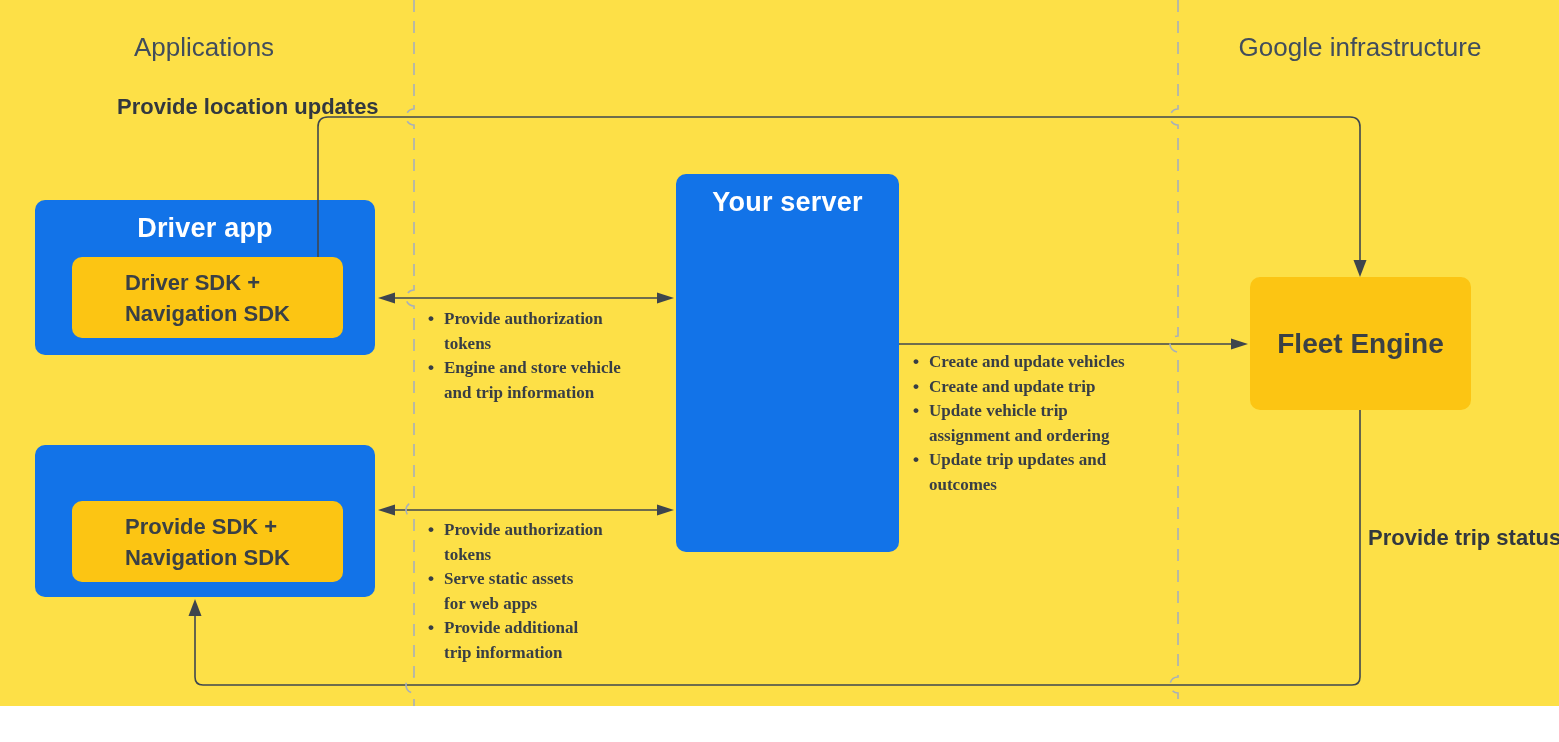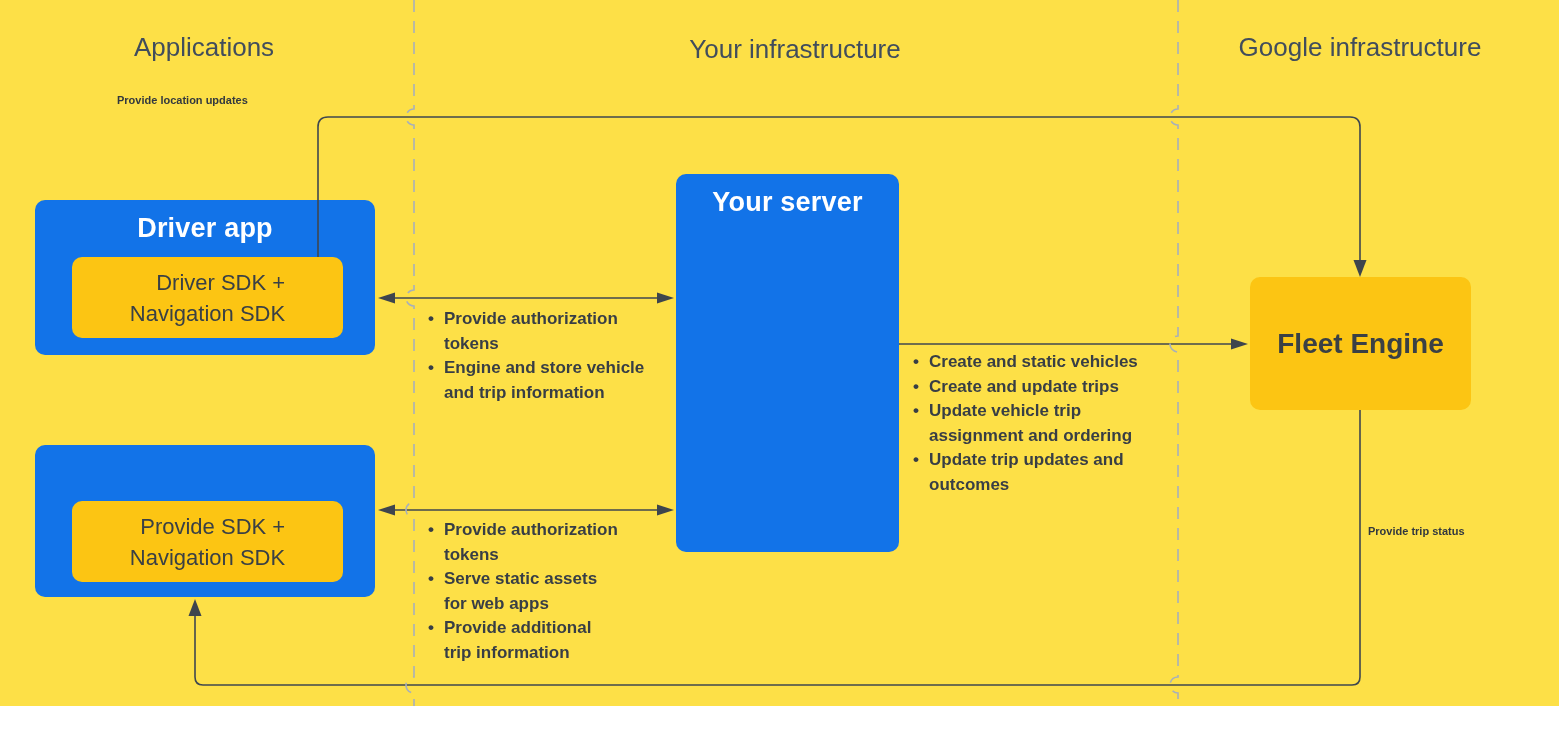--- a/index.html
+++ b/index.html
@@ -16,22 +16,22 @@
   .node.yellow{background:#FCC513;}
   .node-title{
     color:#ffffff;font-weight:bold;font-size:27px;text-align:center;
     margin-top:13px;letter-spacing:.2px;
   }
   .sdk-box{
     position:absolute;left:37px;width:271px;height:81px;border-radius:10px;
     background:#FCC513;display:flex;align-items:center;justify-content:center;
   }
   .sdk-text{
-    color:#3A4045;font-weight:normal;font-size:22px;line-height:31px;
-    text-align:right;white-space:pre;
+    color:#3A4045;font-weight:bold;font-size:22px;line-height:31px;
+    text-align:left;white-space:pre;
   }
   #driver-app{left:35px;top:200px;width:340px;height:155px;}
   #driver-app .sdk-box{top:57px;}
   #consumer-app{left:35px;top:445px;width:340px;height:152px;}
   #consumer-app .sdk-box{top:56px;}
   #your-server{left:676px;top:174px;width:223px;height:378px;}
   #fleet-engine{
     left:1250px;top:277px;width:221px;height:133px;
     display:flex;align-items:center;justify-content:center;
   }
@@ -42,43 +42,42 @@
   #connectors{position:absolute;left:0;top:0;z-index:2;pointer-events:none;}
   
   .col-header{
     position:absolute;z-index:3;font-size:26px;font-weight:400;color:#414D5C;
     text-align:center;width:420px;
   }
   #hdr-applications{left:-6px;top:32px;}
   #hdr-your-infra{left:585px;top:34px;}
   #hdr-google-infra{left:1150px;top:32px;}
   .edge-label{
-    position:absolute;z-index:3;font-size:11px;font-weight:bold;color:#32383F;
+    position:absolute;z-index:3;font-size:22px;font-weight:bold;color:#32383F;
     white-space:pre;
   }
   #lbl-location-updates{left:117px;top:94px;}
   #lbl-trip-status{left:1368px;top:525px;text-align:right;}
   .bullet-list{position:absolute;z-index:3;}
   .bullet-item{
     display:grid;grid-template-columns:16px 1fr;
     font-size:17px;font-weight:bold;color:#383E45;line-height:24.5px;
   }
   .bullet-marker{text-align:left;}
-  .bullet-text{white-space:pre;}
+  .bullet-text{white-space:pre;font-family:Liberation Serif, serif;}
   #list-driver-server{left:428px;top:307px;width:250px;}
   #list-consumer-server{left:428px;top:518px;width:250px;}
   #list-server-fleet{left:913px;top:350px;width:280px;}
 </style>
 </head>
 <body>
 
 <div id="canvas">
 
   <div class="col-header" id="hdr-applications">Applications</div>
-  <div class="col-header" id="hdr-your-infra">Your infrastructure</div>
   <div class="col-header" id="hdr-google-infra">Google infrastructure</div>
 
   <div class="node blue" id="driver-app">
     <div class="node-title">Driver app</div>
     <div class="sdk-box">
       <div class="sdk-text">Driver SDK +
 Navigation SDK</div>
     </div>
   </div>
 
@@ -150,25 +149,25 @@
     <div class="bullet-item">
       <span class="bullet-marker">•</span>
       <span class="bullet-text">Provide additional
 trip information</span>
     </div>
   </div>
 
   <div class="bullet-list" id="list-server-fleet">
     <div class="bullet-item">
       <span class="bullet-marker">•</span>
-      <span class="bullet-text">Create and static vehicles</span>
+      <span class="bullet-text">Create and update vehicles</span>
     </div>
     <div class="bullet-item">
       <span class="bullet-marker">•</span>
-      <span class="bullet-text">Create and update trips</span>
+      <span class="bullet-text">Create and update trip</span>
     </div>
     <div class="bullet-item">
       <span class="bullet-marker">•</span>
       <span class="bullet-text">Update vehicle trip
 assignment and ordering</span>
     </div>
     <div class="bullet-item">
       <span class="bullet-marker">•</span>
       <span class="bullet-text">Update trip updates and
 outcomes</span>

